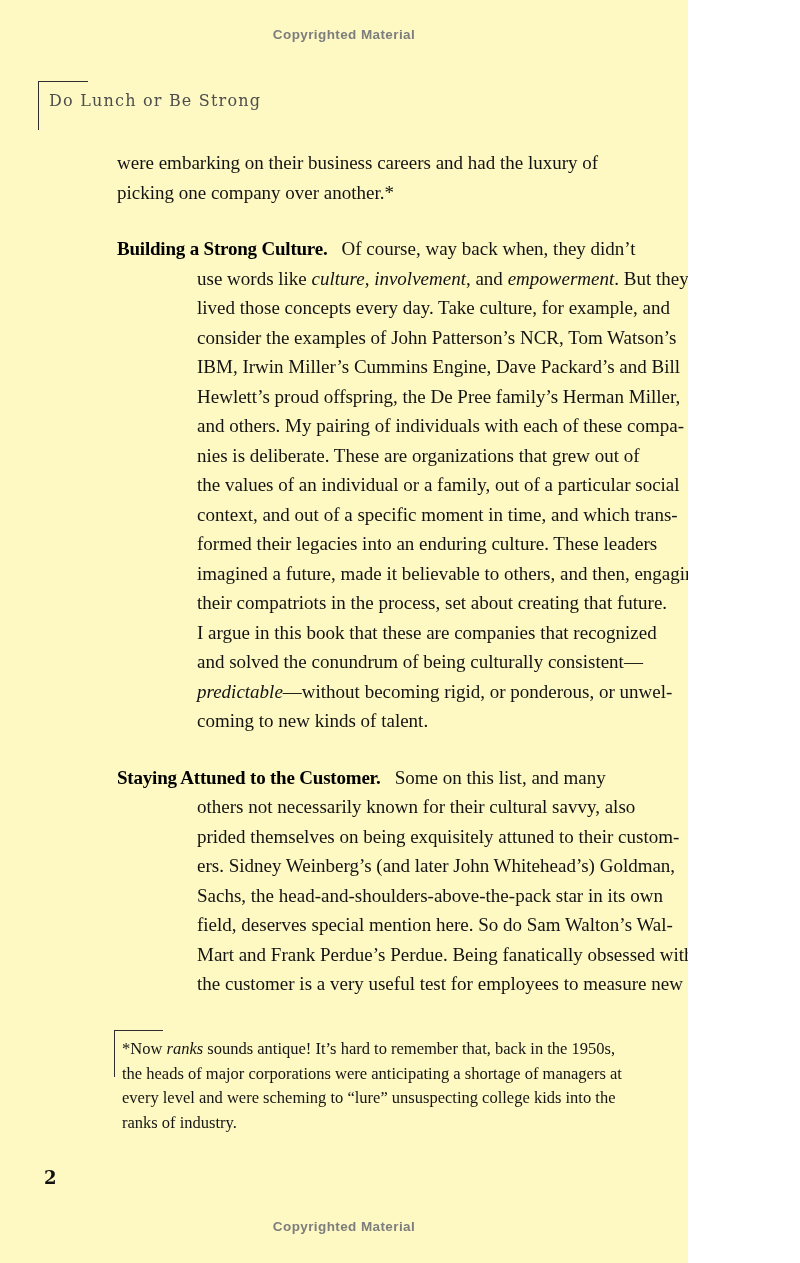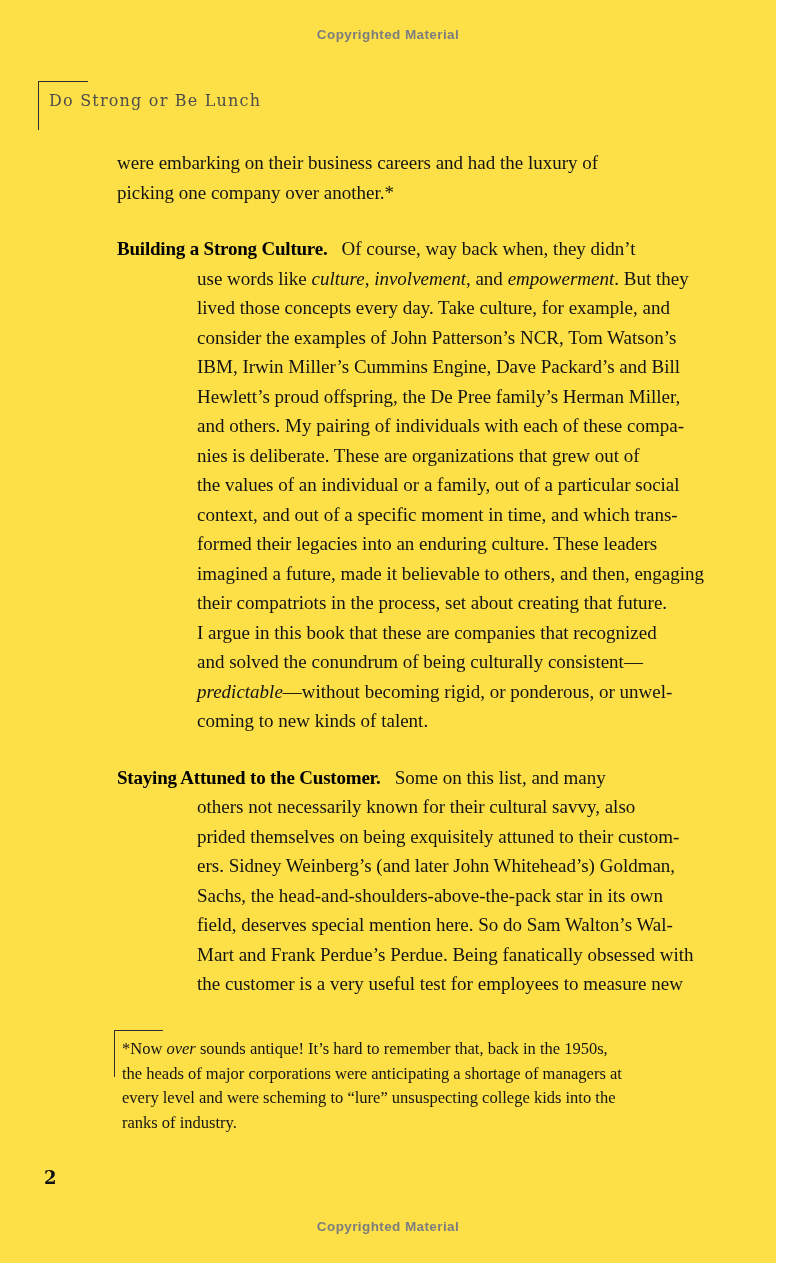--- a/index.html
+++ b/index.html
@@ -1,21 +1,21 @@
 <!DOCTYPE html>
 <html><head>
 <meta charset="utf-8">
 <style>
   html, body { margin: 0; padding: 0; background: #ffffff; }
 
   .page {
     position: relative;
-    width: 776px;
+    width: 688px;
     height: 1263px;
-    background: #fde047;
+    background: #fef9c3;
     font-family: "Liberation Serif", serif;
     color: #141414;
     overflow: hidden;
   }
 
   
   .copyright {
     position: absolute;
     left: 0;
     width: 100%;
@@ -99,29 +99,29 @@
 </style>
 </head>
 <body>
 
 <div class="page">
 
   <div class="copyright top">Copyrighted Material</div>
 
   <div class="bracket head-bracket"></div>
 
-  <div class="running-head">Do Strong or Be Lunch</div>
+  <div class="running-head">Do Lunch or Be Strong</div>
 
   <div class="content">
       <p class="para">were embarking on their business careers and had the luxury of<br>picking one company over another.*</p>
       <p class="para with-head"><span class="run-in-head">Building a Strong Culture.</span>Of course, way back when, they didn’t<br>use words like <i>culture</i>, <i>involvement</i>, and <i>empowerment</i>. But they<br>lived those concepts every day. Take culture, for example, and<br>consider the examples of John Patterson’s NCR, Tom Watson’s<br>IBM, Irwin Miller’s Cummins Engine, Dave Packard’s and Bill<br>Hewlett’s proud offspring, the De Pree family’s Herman Miller,<br>and others. My pairing of individuals with each of these compa-<br>nies is deliberate. These are organizations that grew out of<br>the values of an individual or a family, out of a particular social<br>context, and out of a specific moment in time, and which trans-<br>formed their legacies into an enduring culture. These leaders<br>imagined a future, made it believable to others, and then, engaging<br>their compatriots in the process, set about creating that future.<br>I argue in this book that these are companies that recognized<br>and solved the conundrum of being culturally consistent—<br><i>predictable</i>—without becoming rigid, or ponderous, or unwel-<br>coming to new kinds of talent.</p>
       <p class="para with-head"><span class="run-in-head">Staying Attuned to the Customer.</span>Some on this list, and many<br>others not necessarily known for their cultural savvy, also<br>prided themselves on being exquisitely attuned to their custom-<br>ers. Sidney Weinberg’s (and later John Whitehead’s) Goldman,<br>Sachs, the head-and-shoulders-above-the-pack star in its own<br>field, deserves special mention here. So do Sam Walton’s Wal-<br>Mart and Frank Perdue’s Perdue. Being fanatically obsessed with<br>the customer is a very useful test for employees to measure new</p>
     </div>
 
   <div class="bracket footnote-bracket"></div>
 
-  <div class="footnote">*Now <i>over</i> sounds antique! It’s hard to remember that, back in the 1950s,<br>the heads of major corporations were anticipating a shortage of managers at<br>every level and were scheming to “lure” unsuspecting college kids into the<br>ranks of industry.</div>
+  <div class="footnote">*Now <i>ranks</i> sounds antique! It’s hard to remember that, back in the 1950s,<br>the heads of major corporations were anticipating a shortage of managers at<br>every level and were scheming to “lure” unsuspecting college kids into the<br>ranks of industry.</div>
 
   <div class="page-number">2</div>
 
   <div class="copyright bottom">Copyrighted Material</div>
 
 </div>
 
 </body></html>

